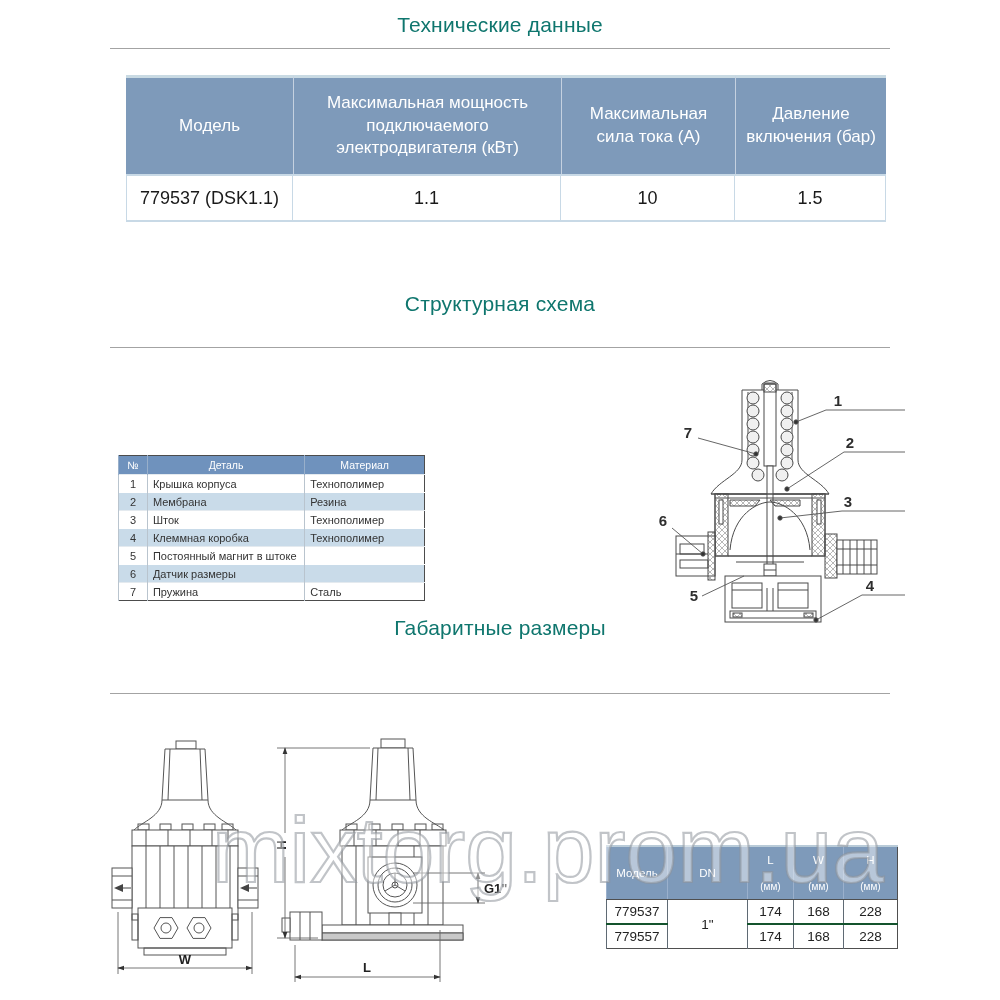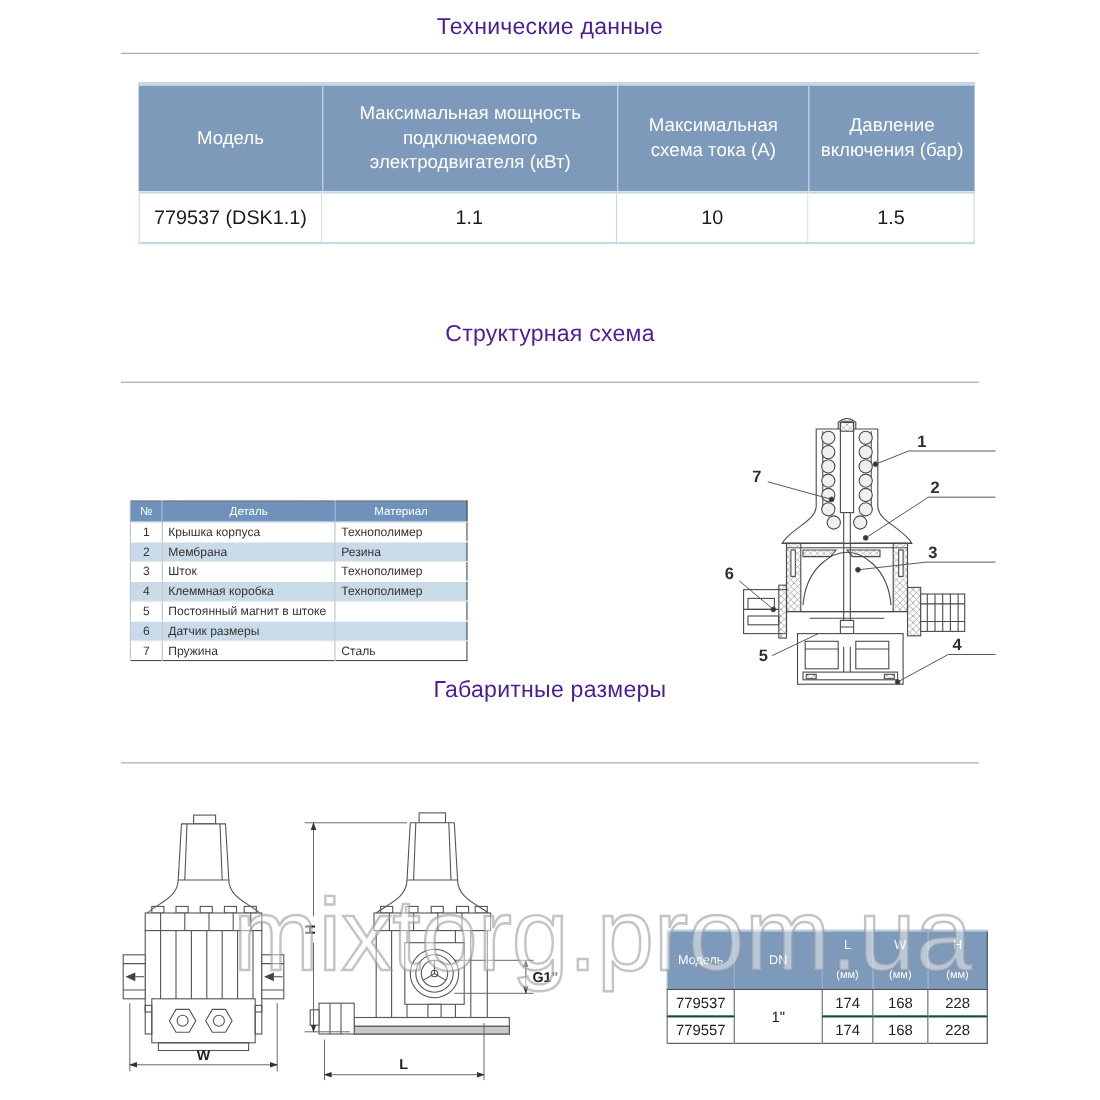--- a/index.html
+++ b/index.html
@@ -1,18 +1,18 @@
 <!DOCTYPE html>
 <html><head>
 <meta charset="utf-8">
 <style>
   html,body{margin:0;padding:0;}
   body{width:1000px;height:1000px;background:#fff;font-family:"Liberation Sans",sans-serif;position:relative;overflow:hidden;}
   .abs{position:absolute;}
-  .sec-title{width:1000px;text-align:center;font-size:21px;font-weight:500;color:#4c1d95;margin:0;letter-spacing:.2px;}
+  .sec-title{width:1000px;text-align:center;font-size:21px;font-weight:500;color:#0f766e;margin:0;letter-spacing:.2px;}
   .rule{left:110px;width:780px;height:1px;background:#a3a3a3;}
 
   
   table.tech{left:126px;top:75px;width:760px;border-collapse:separate;border-spacing:0;table-layout:fixed;position:absolute;}
   table.tech th{background:#7e9aba;color:#fff;font-weight:normal;font-size:17px;line-height:1.35;height:96px;vertical-align:middle;text-align:center;border-top:3px solid #c9dae3;padding:0 8px;}
   table.tech th + th{border-left:1px solid rgba(255,255,255,.55);}
   table.tech td{background:#fff;color:#1a1a1a;font-size:18px;text-align:center;height:42px;border-bottom:2px solid #c8d9e6;border-right:1px solid #c8d9e6;}
   table.tech td:first-child{border-left:1px solid #c8d9e6;}
   table.tech tbody tr:first-child td{border-top:2px solid #c8d9e6;}
 
@@ -45,21 +45,21 @@
   <colgroup>
       <col style="width:167px">
       <col style="width:268px">
       <col style="width:174px">
       <col style="width:151px">
     </colgroup>
   <thead>
     <tr>
       <th>Модель</th>
       <th>Максимальная мощность подключаемого электродвигателя (кВт)</th>
-      <th>Максимальная схема тока (А)</th>
+      <th>Максимальная сила тока (А)</th>
       <th>Давление включения (бар)</th>
     </tr>
   </thead>
   <tbody>
     <tr>
       <td>779537 (DSK1.1)</td>
       <td>1.1</td>
       <td>10</td>
       <td>1.5</td>
     </tr>

